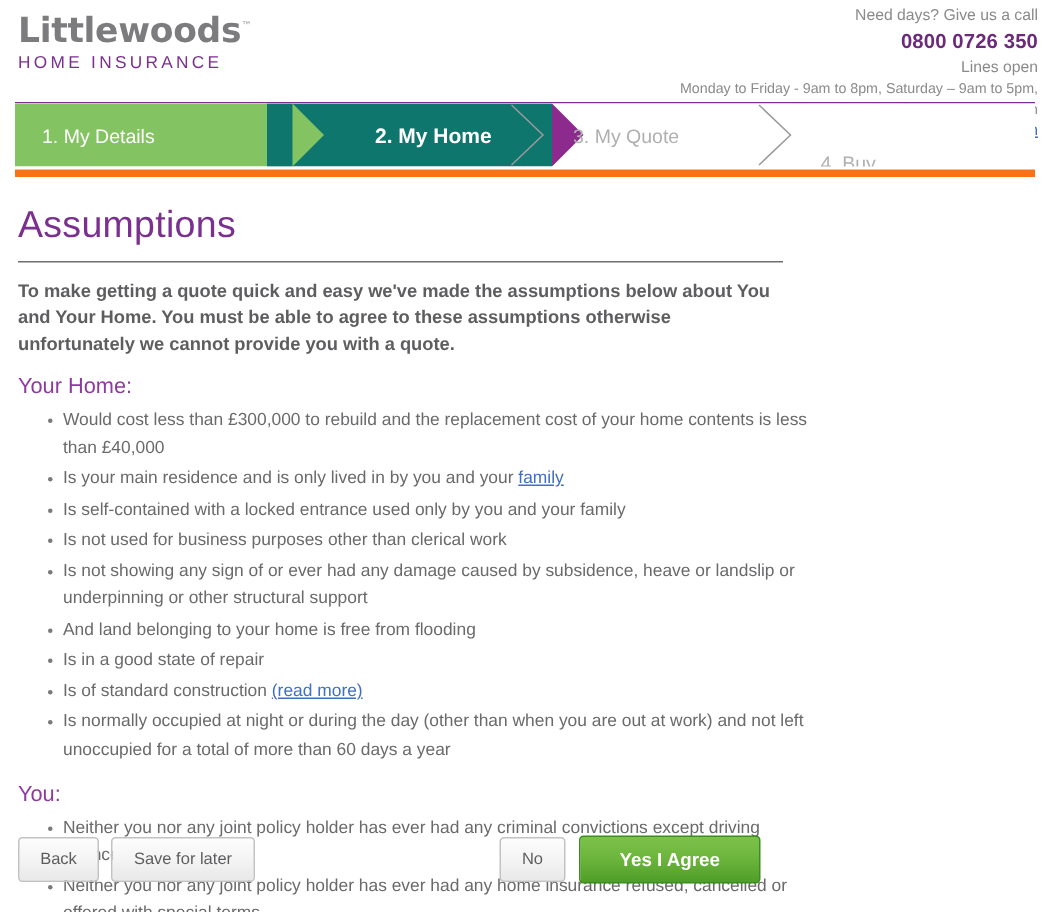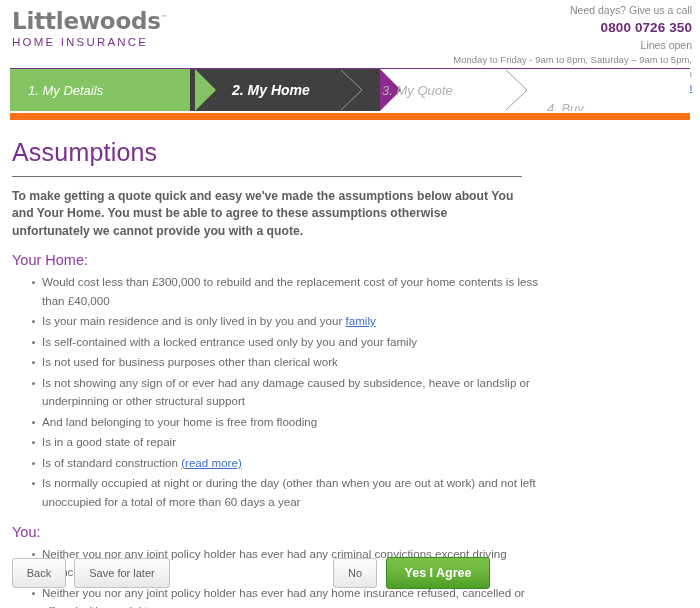--- a/index.html
+++ b/index.html
@@ -78,22 +78,21 @@
     cursor: pointer;
     display: inline-block;
   }
 
   
   .stepbar-wrap {
     position: relative;
     margin: 0 10px;
     height: 44px;
     border-top: 1px solid #7b2f8e;
-    border-bottom: 7px solid #f97316;
-    font-style: italic;
+    border-bottom: 5px solid #f97316;
   }
   .stepbar {
     position: relative;
     height: 42px;
     overflow: hidden;
     background: #ffffff;
   }
   .step {
     position: absolute;
     top: 0;
@@ -119,24 +118,24 @@
     right: -21px;
     top: 0;
     width: 0; height: 0;
     border-top: 21px solid transparent;
     border-bottom: 21px solid transparent;
     border-left: 21px solid #84c361;
     z-index: 2;
   }
 
   .step.current {
-    left: 180px;
+    left: 168px;
     width: 190px;
-    background: #404040;
-    padding-left: 6px;
+    background: #0f766e;
+    padding-left: 36px;
   }
   .step.current .lbl {
     color: #ffffff;
     font-weight: bold;
     font-size: 14px;
     padding-left: 36px;
   }
   .step.current .arrow {
     position: absolute;
     right: -21px;
@@ -253,21 +252,21 @@
   .btn-grey {
     background: linear-gradient(to bottom, #fdfdfd 0%, #f4f4f4 50%, #e8e8e8 100%);
     border: 1px solid #c2c2c2;
     color: #5d5d5f;
   }
   .btn-back  { left: 12px;  width: 54px; }
   .btn-save  { left: 74px;  width: 96px; }
   .btn-no    { left: 333px; width: 44px; }
   .btn-yes {
     left: 386px;
-    width: 104px;
+    width: 121px;
     height: 32px;
     top: -1px;
     background: linear-gradient(to bottom, #7cc24a 0%, #6cb53c 48%, #4e9e28 100%);
     border: 1px solid #3c8c1e;
     color: #ffffff;
     font-weight: bold;
     font-size: 12.5px;
     border-radius: 3px;
   }
 </style>

